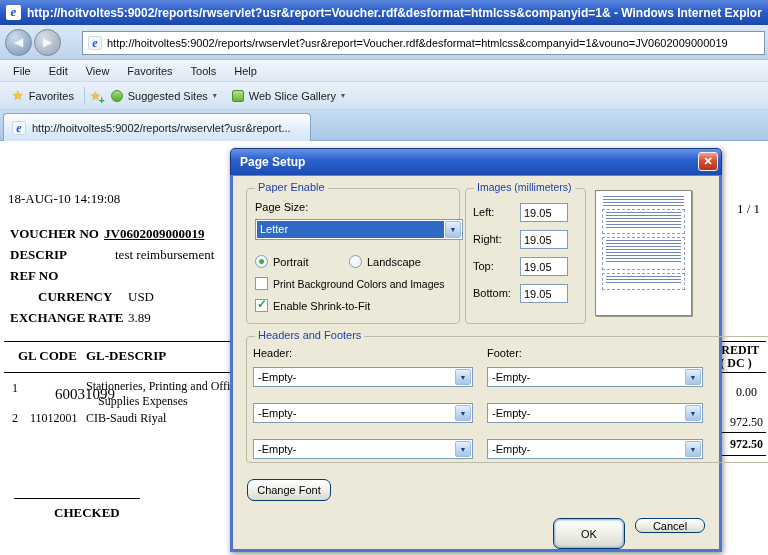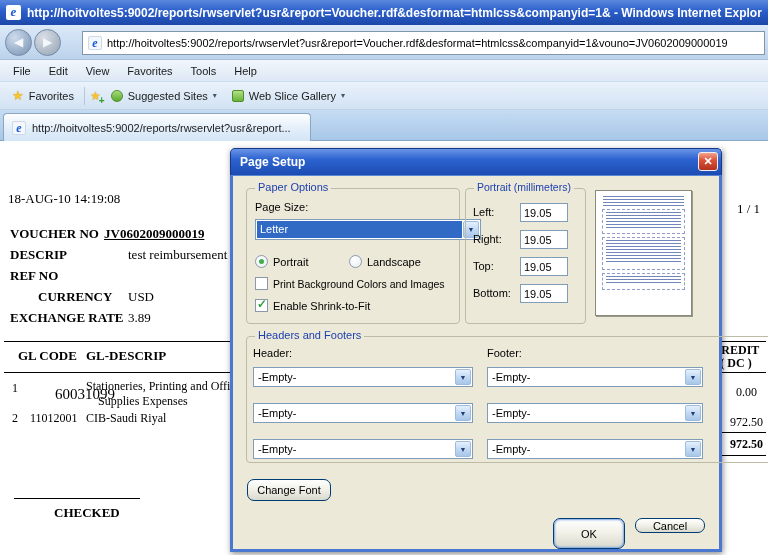--- a/index.html
+++ b/index.html
@@ -176,21 +176,21 @@
 </div>
 
 <div class="content">
   <span class="abs rpt" style="left:8px; top:50px;">18-AUG-10 14:19:08</span>
   <span class="abs rpt" style="right:8px; top:60px;">1 / 1</span>
 
   <span class="abs rpt rpt-b" style="left:10px; top:85px;">VOUCHER NO</span>
   <span class="abs rpt rpt-link" style="left:104px; top:85px;">JV0602009000019</span>
 
   <span class="abs rpt rpt-b" style="left:10px; top:106px;">DESCRIP</span>
-  <span class="abs rpt" style="left:128px; top:106px;text-align:center;">test reimbursement</span>
+  <span class="abs rpt" style="left:115px; top:106px;text-align:center;">test reimbursement</span>
 
   <span class="abs rpt rpt-b" style="left:10px; top:127px;">REF NO</span>
 
   <span class="abs rpt rpt-b" style="left:10px; top:148px;margin-left:28px;">CURRENCY</span>
   <span class="abs rpt" style="left:128px; top:148px;">USD</span>
 
   <span class="abs rpt rpt-b" style="left:10px; top:169px;">EXCHANGE RATE</span>
   <span class="abs rpt" style="left:128px; top:169px;">3.89</span>
 
   <div class="hline" style="left:4px; right:2px; top:200px;"></div>
@@ -224,44 +224,44 @@
 
 <div class="dialog">
   <div class="dlg-title">
     <span>Page Setup</span>
   </div>
   <div class="dlg-close">✕</div>
 
   <div class="dlg-body">
 
     <div class="fs" style="left:13px; top:12px; width:214px; height:136px;">
-      <span class="fs-legend">Paper Options</span>
+      <span class="fs-legend">Paper Enable</span>
       <span class="lbl" style="left:8px; top:12px;">Page Size:</span>
-      <div class="combo" style="left:8px; top:30px; width:226px;">
+      <div class="combo" style="left:8px; top:30px; width:208px;">
         <span class="combo-text selhl">Letter</span>
         <span class="combo-btn">▼</span>
       </div>
       <span class="radio" style="left:8px; top:66px;">
           <span class="dot"></span>
         </span>
       <span class="lbl" style="left:26px; top:67px;">Portrait</span>
       <span class="radio" style="left:102px; top:66px;"></span>
       <span class="lbl" style="left:120px; top:67px;">Landscape</span>
 
       <span class="checkbox" style="left:8px; top:88px;"></span>
       <span class="lbl" style="left:26px; top:89px; font-size:10.5px;">Print Background Colors and Images</span>
 
       <span class="checkbox" style="left:8px; top:110px;">
         <span class="check">✓</span>
       </span>
       <span class="lbl" style="left:26px; top:111px;">Enable Shrink-to-Fit</span>
     </div>
 
     <div class="fs" style="left:232px; top:12px; width:121px; height:136px;">
-      <span class="fs-legend" style="font-size:10.5px;">Portrait (millimeters)</span>
+      <span class="fs-legend" style="font-size:10.5px;">Images (millimeters)</span>
       <span class="lbl" style="left:7px; top:17px;">Left:</span>
       <input class="xpinput" style="left: 54px; top: 14px;" value="19.05">
       <span class="lbl" style="left:7px; top:44px;">Right:</span>
       <input class="xpinput" style="left: 54px; top: 41px;" value="19.05">
       <span class="lbl" style="left:7px; top:71px;">Top:</span>
       <input class="xpinput" style="left: 54px; top: 68px;" value="19.05">
       <span class="lbl" style="left:7px; top:98px;">Bottom:</span>
       <input class="xpinput" style="left: 54px; top: 95px;" value="19.05">
     </div>
 

